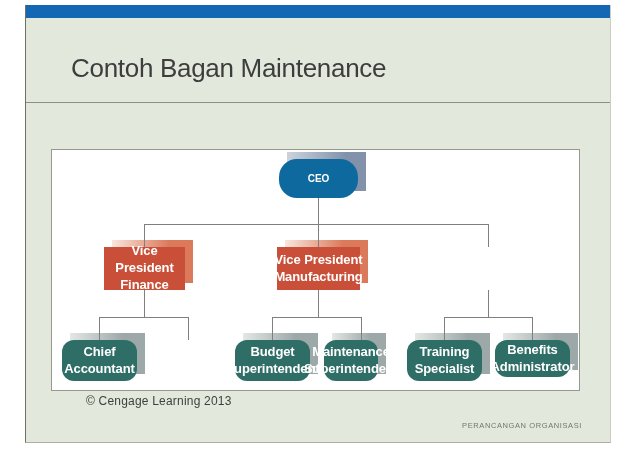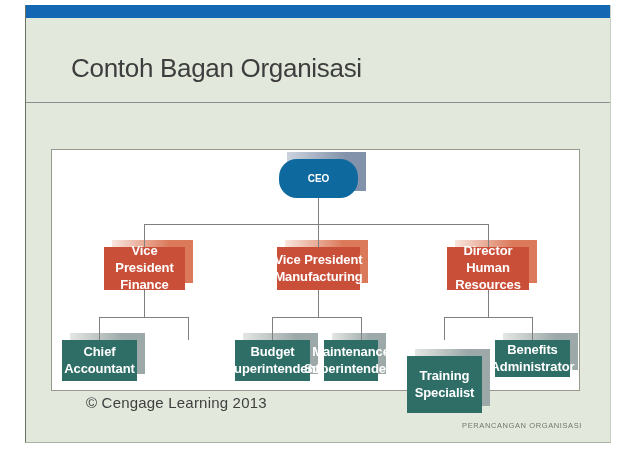--- a/index.html
+++ b/index.html
@@ -45,40 +45,40 @@
   .node .face{
     position:absolute;left:0;top:0;width:100%;height:100%;z-index:3;
     display:flex;align-items:center;justify-content:center;text-align:center;
     color:#ffffff;font-weight:bold;white-space:pre-line;
     font-size:13px;line-height:1.3;letter-spacing:-0.1px;
   }
   .exec .face{background:#0e699e;font-size:10px;border-radius:18px;}
   .exec .shadow{background:linear-gradient(90deg,#ccd3dd 0%,#8192aa 75%);}
   .mgr .face{background:#c94f38;}
   .mgr .shadow{background:linear-gradient(90deg,#f9e6de 0%,#db7a5b 70%);}
-  .staff .face{background:#2e6e67;}
+  .staff .face{background:#2e6e67;border-radius:12px;}
   .staff .shadow{background:linear-gradient(90deg,#e4e7e4 0%,#9dา9a9 70%);}
   .staff .shadow{background:linear-gradient(90deg,#e4e7e4 0%,#9da9a9 70%);}
   
   .credit{
     position:absolute;left:20px;top:389px;
-    font-size:15px;color:#3f3f3f;letter-spacing:0.2px;padding-left:40px;
+    font-size:12px;color:#3f3f3f;letter-spacing:0.2px;padding-left:40px;
   }
   .footer{
     position:absolute;right:28px;top:416px;
     display:flex;align-items:baseline;gap:24px;
     font-size:7.5px;color:#6f7a68;letter-spacing:0.6px;flex-direction:column;
   }
 </style>
 </head>
 <body>
 
 <div class="slide">
   <div class="top-bar"></div>
-  <div class="page-title">Contoh Bagan Organisasi</div>
+  <div class="page-title">Contoh Bagan Maintenance</div>
   <div class="title-divider"></div>
 
   <div class="panel">
 
     <div class="conn" style="left:266px;top:48px;width:1px;height:26px"></div>
     <div class="conn" style="left:92px;top:74px;width:345px;height:1px"></div>
     <div class="conn" style="left:92px;top:74px;width:1px;height:23px"></div>
     <div class="conn" style="left:266px;top:74px;width:1px;height:23px"></div>
     <div class="conn" style="left:436px;top:74px;width:1px;height:23px"></div>
 
@@ -105,42 +105,37 @@
     <div class="node mgr" style="left:52px;top:97px;width:81px;height:43px">
       <div class="shadow"></div>
       <div class="face">Vice President
 Finance</div>
     </div>
     <div class="node mgr" style="left:225px;top:97px;width:83px;height:43px">
       <div class="shadow"></div>
       <div class="face">Vice President
 Manufacturing</div>
     </div>
-    <div class="node mgr" style="left:395px;top:97px;width:82px;height:43px">
-      <div class="shadow"></div>
-      <div class="face">Director
-Human Resources</div>
-    </div>
 
     <div class="node staff" style="left:10px;top:190px;width:75px;height:41px">
       <div class="shadow"></div>
       <div class="face">Chief
 Accountant</div>
     </div>
     <div class="node staff" style="left:183px;top:190px;width:75px;height:41px">
       <div class="shadow"></div>
       <div class="face">Budget
 Superintendent</div>
     </div>
     <div class="node staff" style="left:272px;top:190px;width:54px;height:41px">
       <div class="shadow"></div>
       <div class="face">Maintenance
 Superintendent</div>
     </div>
-    <div class="node staff" style="left:355px;top:206px;width:75px;height:57px">
+    <div class="node staff" style="left:355px;top:190px;width:75px;height:41px">
       <div class="shadow"></div>
       <div class="face">Training
 Specialist</div>
     </div>
     <div class="node staff" style="left:443px;top:190px;width:75px;height:37px">
       <div class="shadow"></div>
       <div class="face">Benefits
 Administrator</div>
     </div>
 

